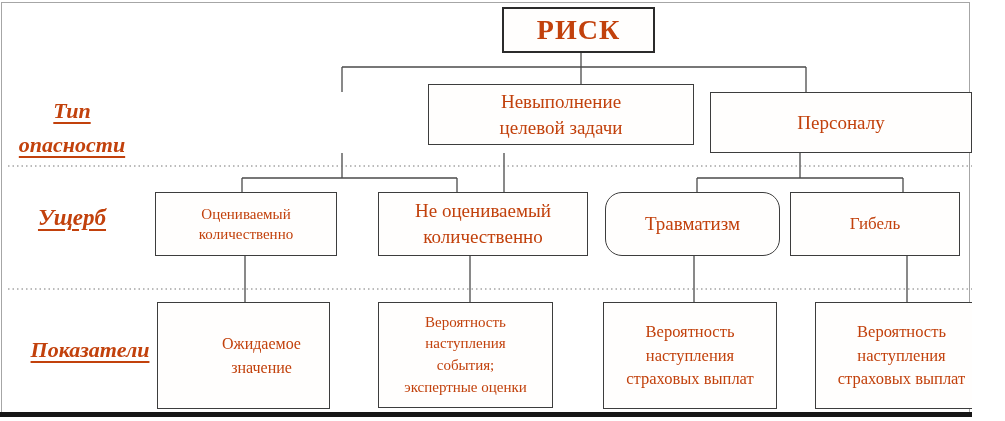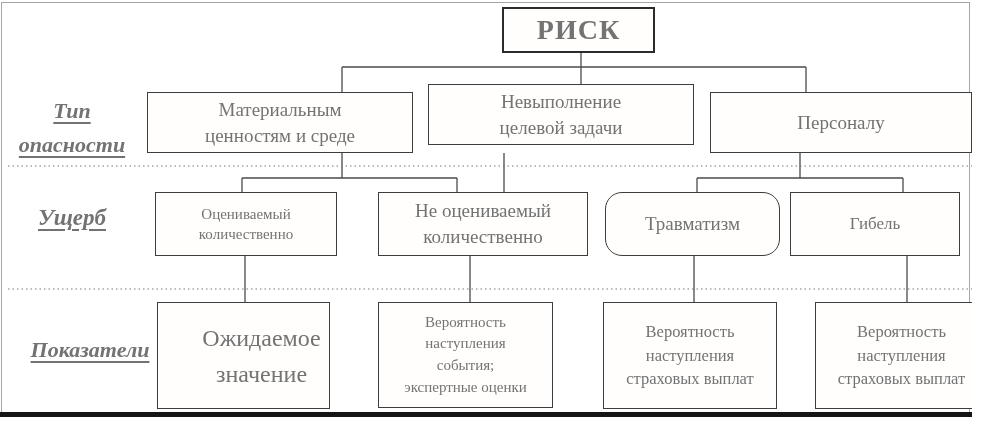--- a/index.html
+++ b/index.html
@@ -1,21 +1,21 @@
 <!DOCTYPE html>
 <html><head>
 <meta charset="utf-8">
 <style>
   html,body{margin:0;padding:0;background:#fff;}
   #stage{
     position:relative;
     width:972px;height:421px;
     background:#fff;
     font-family:"Liberation Serif","DejaVu Serif",serif;
-    color:#737373;
+    color:#c2410c;
     overflow:hidden;
   }
   
   .frame{
     position:absolute;left:1px;top:2px;right:2px;bottom:6px;
     border:1px solid #a6a6a6;border-bottom:none;
     pointer-events:none;
   }
   .bottom-bar{
     position:absolute;left:0;top:412px;width:1005px;height:5px;
@@ -39,21 +39,21 @@
   
   #b-h0{left:147px;top:92px;width:266px;height:61px;font-size:19px;}
   #b-h1{left:428px;top:84px;width:266px;height:61px;font-size:19px;}
   #b-h2{left:710px;top:92px;width:262px;height:61px;font-size:19px;}
   
   #b-d0{left:155px;top:192px;width:182px;height:64px;font-size:15px;}
   #b-d1{left:378px;top:192px;width:210px;height:64px;font-size:19px;}
   #b-d2{left:605px;top:192px;width:175px;height:64px;font-size:19px;border-radius:17px;}
   #b-d3{left:790px;top:192px;width:170px;height:64px;font-size:17px;}
   
-  #b-i0{left:157px;top:302px;width:173px;height:107px;font-size:24px;line-height:1.5;padding-left:36px;}
+  #b-i0{left:157px;top:302px;width:173px;height:107px;font-size:16px;line-height:1.5;padding-left:36px;}
   #b-i1{left:378px;top:302px;width:175px;height:106px;font-size:15px;line-height:1.45;}
   #b-i2{left:603px;top:302px;width:174px;height:107px;font-size:16.5px;line-height:1.45;}
   #b-i3{left:815px;top:302px;width:173px;height:107px;font-size:16.5px;line-height:1.45;}
 
   
   .row-label{
     position:absolute;
     font-weight:bold;
     text-decoration:underline;
     text-decoration-thickness:2px;
@@ -105,22 +105,20 @@
   <div class="frame"></div>
   <div class="bottom-bar"></div>
 
   <div class="node" id="b-risk">РИСК</div>
 
   <div class="row-label" id="rl-hazard">Тип
 опасности</div>
   <div class="row-label" id="rl-damage">Ущерб</div>
   <div class="row-label" id="rl-indicators">Показатели</div>
 
-  <div class="node" id="b-h0">Материальным
-ценностям и среде</div>
   <div class="node" id="b-h1">Невыполнение
 целевой задачи</div>
   <div class="node" id="b-h2">Персоналу</div>
 
   <div class="node" id="b-d0">Оцениваемый
 количественно</div>
   <div class="node" id="b-d1">Не оцениваемый
 количественно</div>
   <div class="node" id="b-d2">Травматизм</div>
   <div class="node" id="b-d3">Гибель</div>

